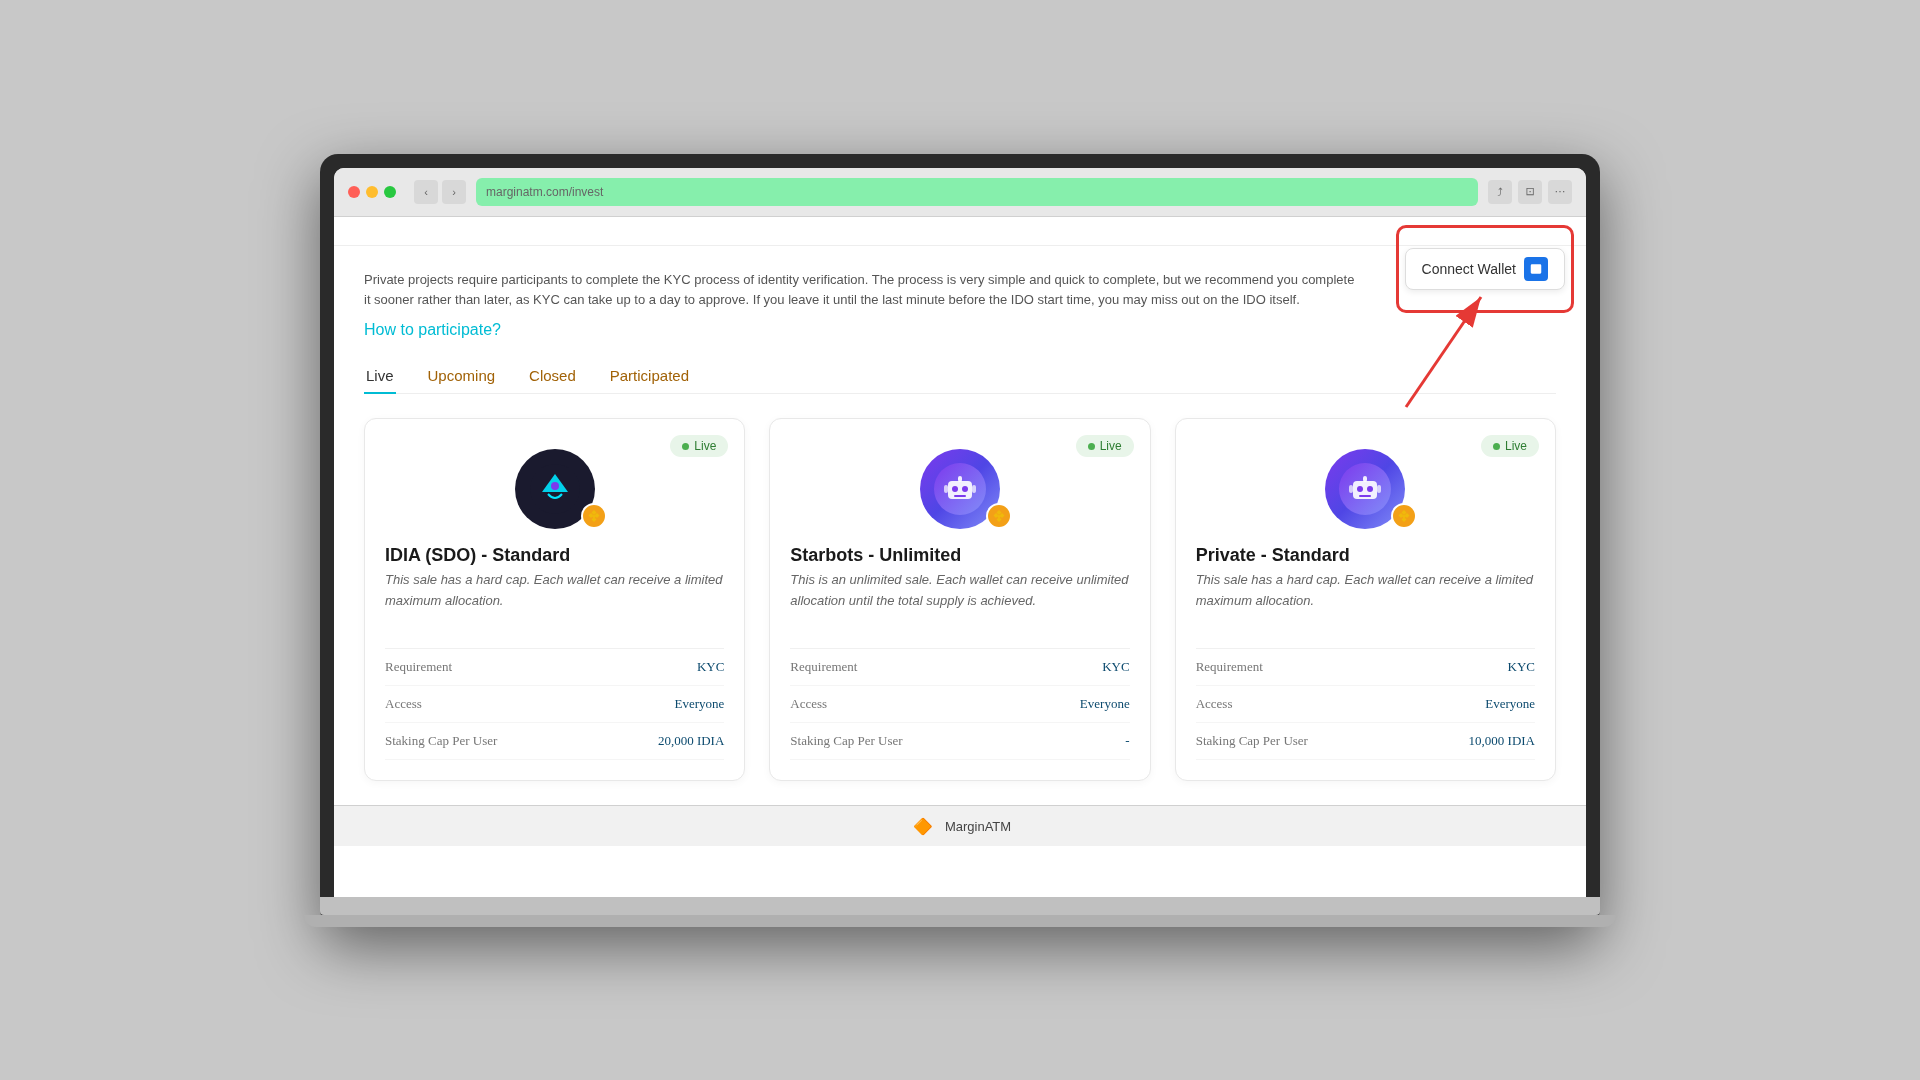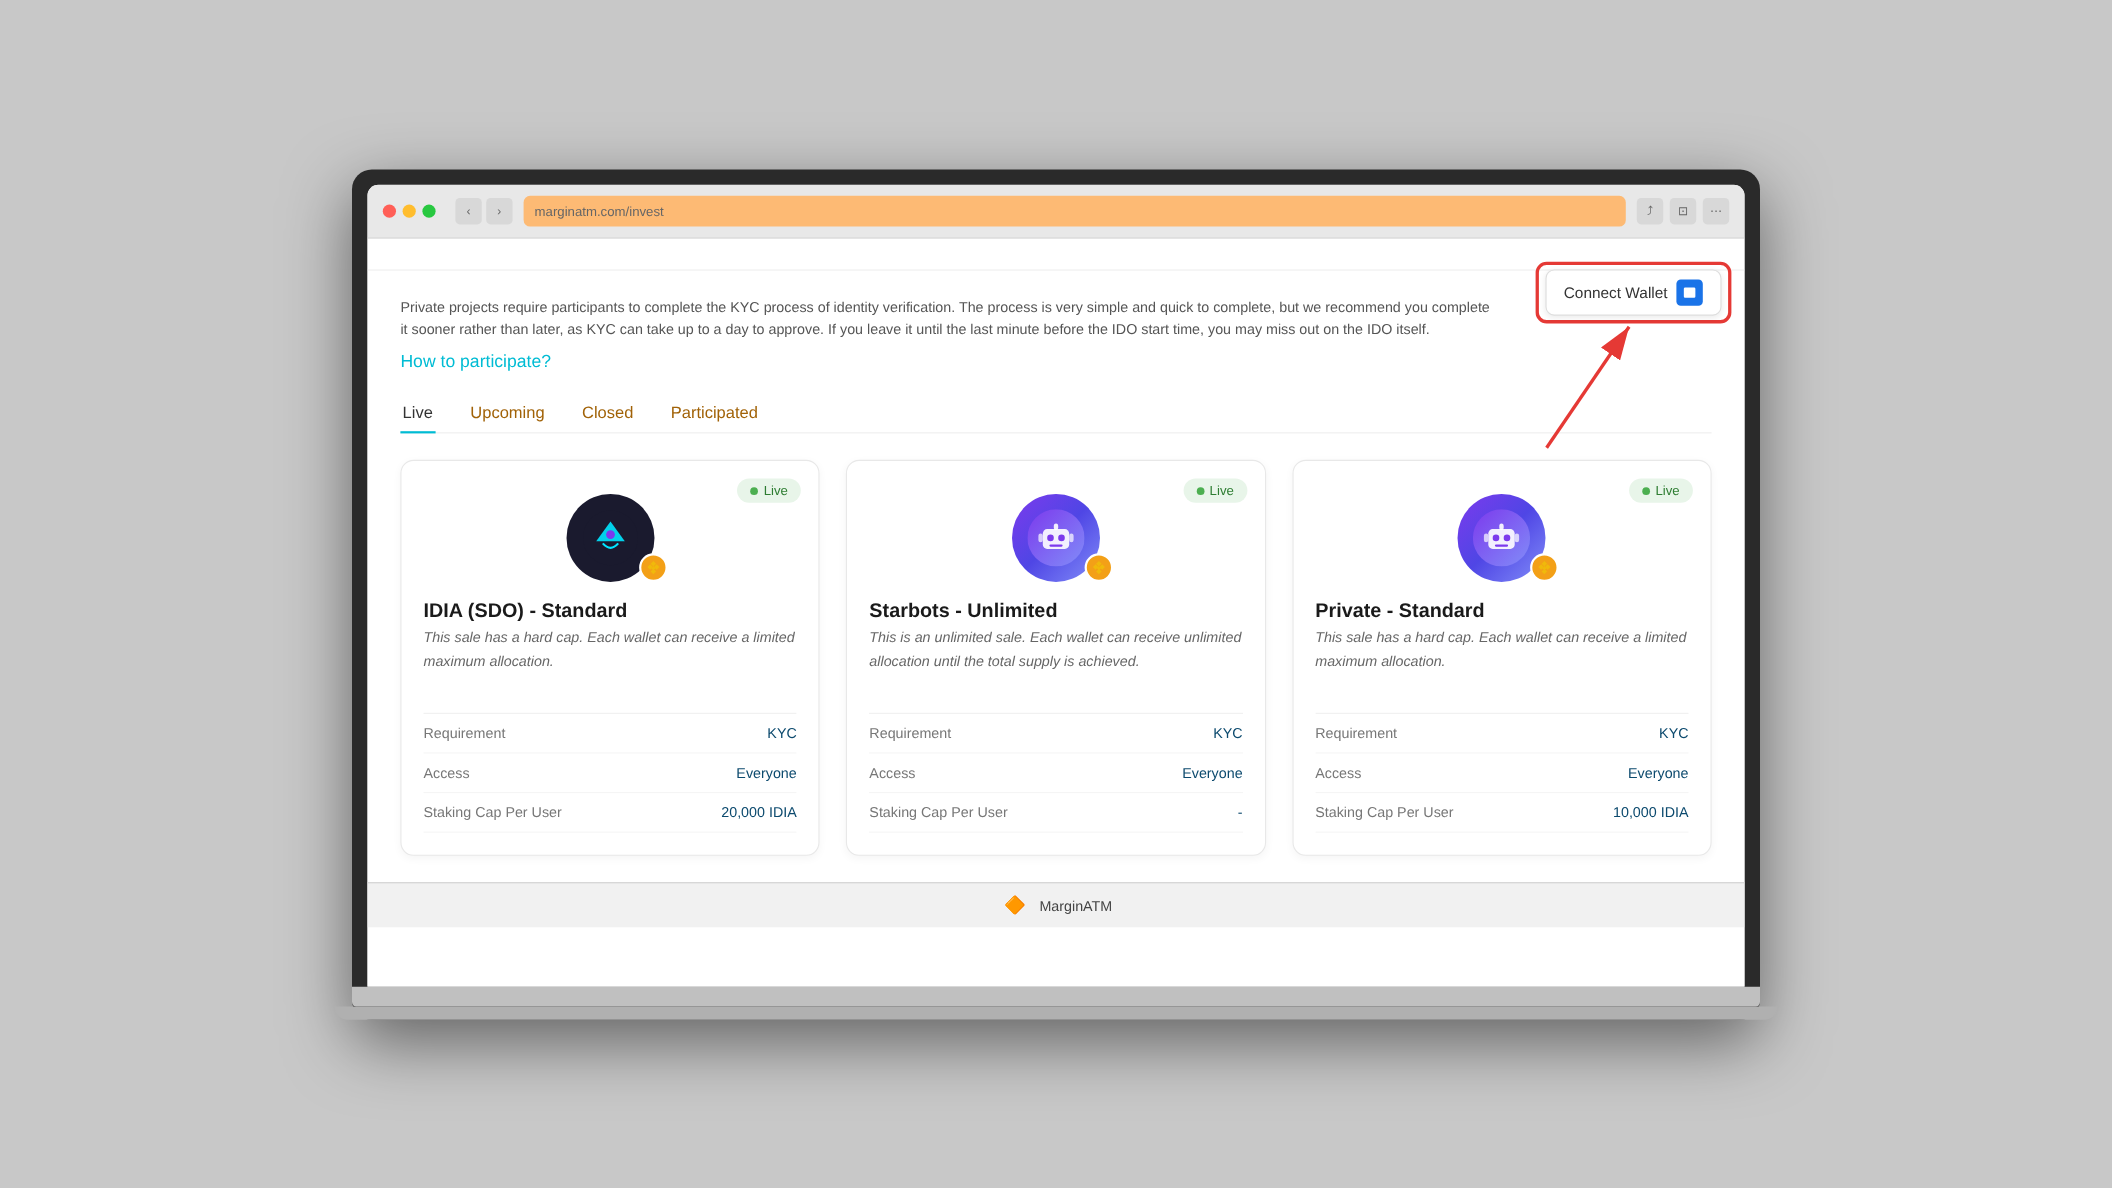--- a/index.html
+++ b/index.html
@@ -63,21 +63,21 @@
       display: flex;
       align-items: center;
       justify-content: center;
       font-size: 11px;
       color: #666;
       cursor: pointer;
     }
 
     .address-bar {
       flex: 1;
-      background: #fdba74;
+      background: #86efac;
       border-radius: 6px;
       height: 28px;
       display: flex;
       align-items: center;
       padding: 0 10px;
       font-size: 12px;
       color: #666;
     }
 
     .browser-actions {
@@ -141,24 +141,24 @@
     .wallet-icon-box svg {
       width: 14px;
       height: 14px;
       fill: white;
     }
 
     
     .red-highlight {
       position: absolute;
       right: 12px;
-      top: 21px;
+      top: 8px;
       border: 3px solid #e53935;
       border-radius: 10px;
-      padding: 4px 6px;
+      padding: 20px 6px;
       pointer-events: none;
     }
 
     
     .arrow-container {
       position: absolute;
       right: 80px;
       top: 60px;
       z-index: 10;
       pointer-events: none;
@@ -334,20 +334,21 @@
       font-size: 13px;
       color: #666;
       line-height: 1.6;
       margin-bottom: 18px;
       min-height: 60px;
       font-style: italic;
     }
 
     .card-details {
       border-top: 1px solid #f0f0f0;
+      font-family: Liberation Serif, serif;
     }
 
     .detail-row {
       display: flex;
       justify-content: space-between;
       padding: 10px 0;
       font-size: 13px;
       border-bottom: 1px solid #f5f5f5;
     }
 

